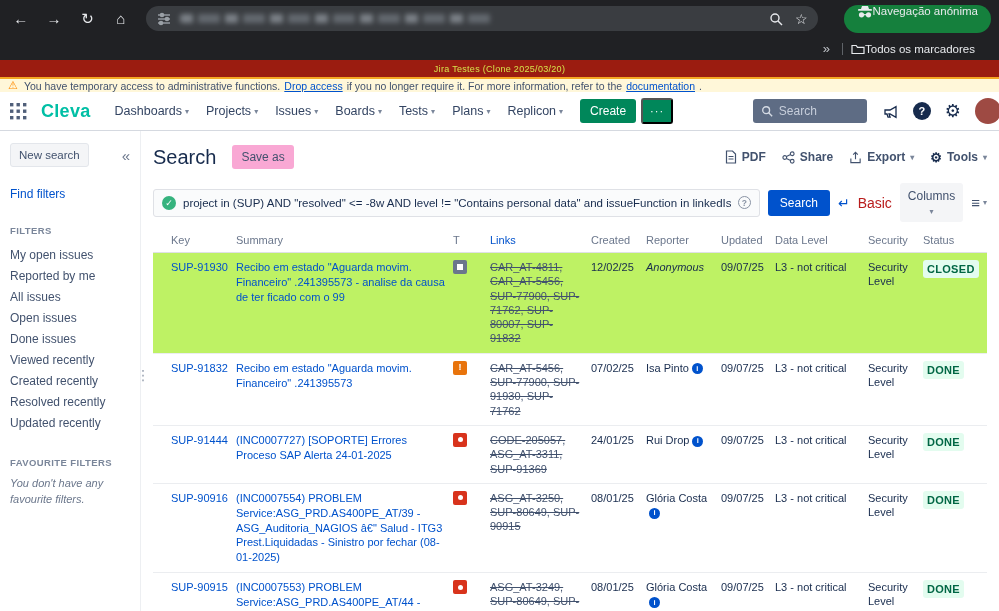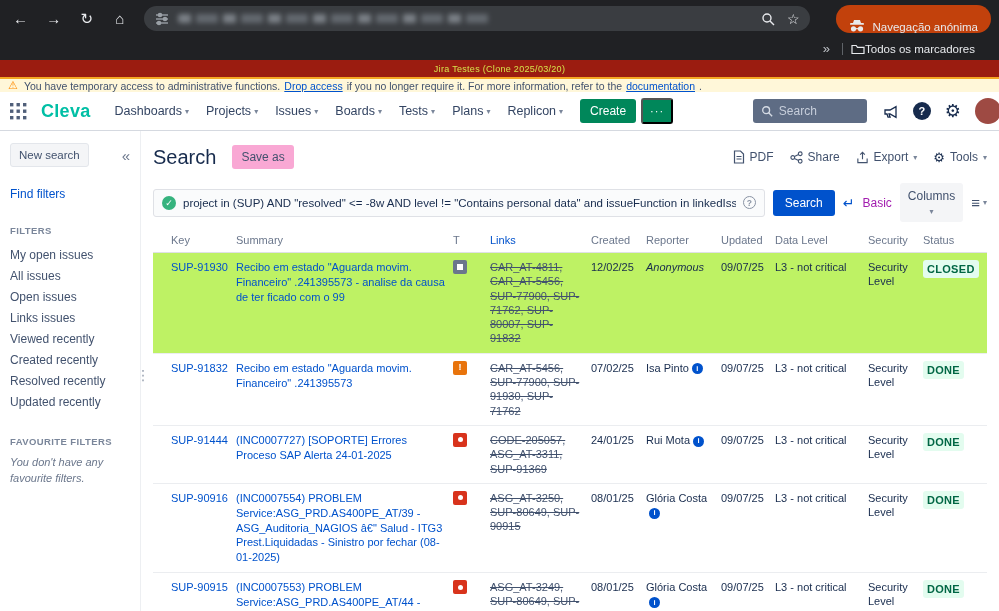--- a/index.html
+++ b/index.html
@@ -14,22 +14,22 @@
   .browser-top { height:37px; background:#202124; display:flex; align-items:center; padding:0 8px; flex:0 0 auto; }
   .nav-btn { width:26px; height:26px; display:flex; align-items:center; justify-content:center;
              color:#e8eaed; font-size:15px; margin-right:8px; border-radius:50%; cursor:default; }
   .addr { width:688px; height:25px; background:#3a3d41; border-radius:13px; display:flex; align-items:center;
           padding:0 10px; margin-left:4px; }
   .url-blur { width:315px; height:9px; margin-left:8px; border-radius:3px; opacity:.8;
           background:repeating-linear-gradient(90deg,#8a9097 0 13px,transparent 13px 18px,#6d737a 18px 40px,transparent 40px 45px);
           filter:blur(2.5px); }
   .addr-icons { margin-left:auto; display:flex; align-items:center; gap:12px; color:#e8eaed; }
   .star { font-size:14px; line-height:1; }
-  .incog { margin-left:26px; height:28px; border-radius:14px; background:#c2410c; display:flex; align-items:flex-end;
-           gap:8px; padding:0 13px; color:#e8eaed; font-size:11.5px; white-space:nowrap; }
+  .incog { margin-left:26px; height:28px; border-radius:14px; background:#15803d; display:flex; align-items:flex-start;
+           padding:0 13px; color:#e8eaed; font-size:11.5px; white-space:nowrap; }
 
   .bookmarks { height:23px; background:#202124; display:flex; align-items:center; justify-content:flex-end;
                color:#c7cbd1; flex:0 0 auto; }
   .bm-chev { font-size:13px; color:#bdc1c6; padding:0 4px; }
   .bm-sep { width:1px; height:12px; background:#5f6368; margin:0 8px; }
   .bm-all { display:flex; align-items:center; gap:0; width:148px; overflow:hidden; white-space:nowrap;
             font-size:11.5px; color:#e8eaed; }
 
   .env { height:17px; background:#9B1C10; display:flex; align-items:center; justify-content:center; flex:0 0 auto; }
   .env span { font-size:9px; color:#D6E34B; letter-spacing:.3px; }
@@ -67,34 +67,34 @@
   .sb-list { list-style:none; margin:8px 0 0 0; padding:0; }
   .sb-list li { font-size:12px; color:#42526E; padding:3.5px 0; cursor:pointer; }
   .fav-empty { margin-top:8px; font-size:11px; font-style:italic; color:#6B778C; line-height:1.45; width:112px; }
   .resize-handle { position:absolute; left:136px; top:236px; color:#97A0AF; font-size:14px; cursor:col-resize; z-index:3; }
 
   .main { flex:1; padding:14px 12px 0 12px; overflow:hidden; }
   .main-head { display:flex; align-items:center; }
   .page-title { font-size:20px; color:#172B4D; font-weight:500; margin:0; }
   .save-as { margin-left:16px; background:#f9a8d4; border:none; border-radius:3px; font-size:12px; color:#42526E;
              padding:5px 9px; cursor:pointer; }
-  .head-tools { margin-left:auto; display:flex; gap:16px; font-size:12px; color:#42526E; }
+  .head-tools { margin-left:auto; display:flex; gap:16px; font-size:12px; color:#42526E;font-weight:bold; }
   .tool-item { display:flex; align-items:center; gap:5px; cursor:pointer; white-space:nowrap; }
 
   .query-row { margin-top:14px; display:flex; align-items:center; gap:8px; }
   .query-box { flex:1; min-width:0; height:28px; border:1px solid #DFE1E6; border-radius:3px; background:#FAFBFC;
                display:flex; align-items:center; gap:7px; padding:0 8px; }
   .check { width:14px; height:14px; border-radius:50%; background:#36B37E; color:#fff; font-size:9px;
            display:flex; align-items:center; justify-content:center; flex:0 0 auto; }
   .query-text { font-size:11.5px; color:#172B4D; white-space:nowrap; overflow:hidden; flex:1; }
   .qmark { width:13px; height:13px; border-radius:50%; border:1.5px solid #8993A4; color:#8993A4; font-size:8.5px;
            font-weight:bold; display:flex; align-items:center; justify-content:center; flex:0 0 auto; cursor:pointer; }
   .search-btn { background:#0052CC; color:#fff; border:none; border-radius:3px; font-size:12px; padding:6px 12px; cursor:pointer; }
   .ret-icon { color:#0052CC; font-size:14px; cursor:pointer; }
-  .basic-link { color:#a21caf; font-size:12px; text-decoration:none; cursor:pointer; }
+  .basic-link { color:#b91c1c; font-size:14px; text-decoration:none; cursor:pointer; }
   .columns-btn { background:#F4F5F7; border:none; border-radius:3px; font-size:12px; color:#42526E; padding:6px 8px;
                  display:flex; gap:4px; align-items:center; cursor:pointer;flex-direction:column; }
   .burger { font-size:15px; color:#42526E; display:flex; align-items:center; gap:3px; cursor:pointer; }
 
   
   .table { margin-top:12px; }
   .thead, .trow { display:grid; grid-template-columns:65px 217px 37px 101px 55px 75px 54px 93px 55px 1fr; padding-left:18px; }
   .thead { font-size:11px; color:#6B778C; padding-bottom:6px; border-bottom:1px solid #DFE1E6; }
   .thead span { cursor:pointer; }
   .th-links { color:#0052CC; }
@@ -254,23 +254,24 @@
 
     <aside class="sidebar">
       <div class="sb-top">
         <button class="new-search">New search</button>
         <span class="collapse">«</span>
       </div>
       <a class="find-filters">Find filters</a>
       <div class="sb-header">FILTERS</div>
       <ul class="sb-list" id="filter-list">
           <li>My open issues</li>
+          <li>Reported by me</li>
           <li>All issues</li>
           <li>Open issues</li>
-          <li>Links issues</li>
+          <li>Done issues</li>
           <li>Viewed recently</li>
           <li>Created recently</li>
           <li>Resolved recently</li>
           <li>Updated recently</li>
         </ul>
       <div class="sb-header">FAVOURITE FILTERS</div>
       <div class="fav-empty">You don't have any favourite filters.</div>
     </aside>
 
     <main class="main">
@@ -394,21 +395,21 @@
               <div class="cell">
                 <a class="sum-link">(INC0007727) [SOPORTE] Errores Proceso SAP Alerta 24-01-2025</a>
               </div>
               <div class="cell">
                 <span class="type-badge t-red">
                   <span class="dot"></span>
                 </span>
               </div>
               <div class="cell links-cell"><span class="struck">CODE-205057, ASG_AT-3311, SUP-91369</span></div>
               <div class="cell">24/01/25</div>
-              <div class="cell"><span>Rui Mota</span><span class="info-i">i</span></div>
+              <div class="cell"><span>Rui Drop</span><span class="info-i">i</span></div>
               <div class="cell">09/07/25</div>
               <div class="cell">L3 - not critical</div>
               <div class="cell">Security Level</div>
               <div class="cell"><span class="lozenge">DONE</span></div>
             </div>
             <div class="trow">
               <div class="cell">
                 <a class="key-link">SUP-90916</a>
               </div>
               <div class="cell">

